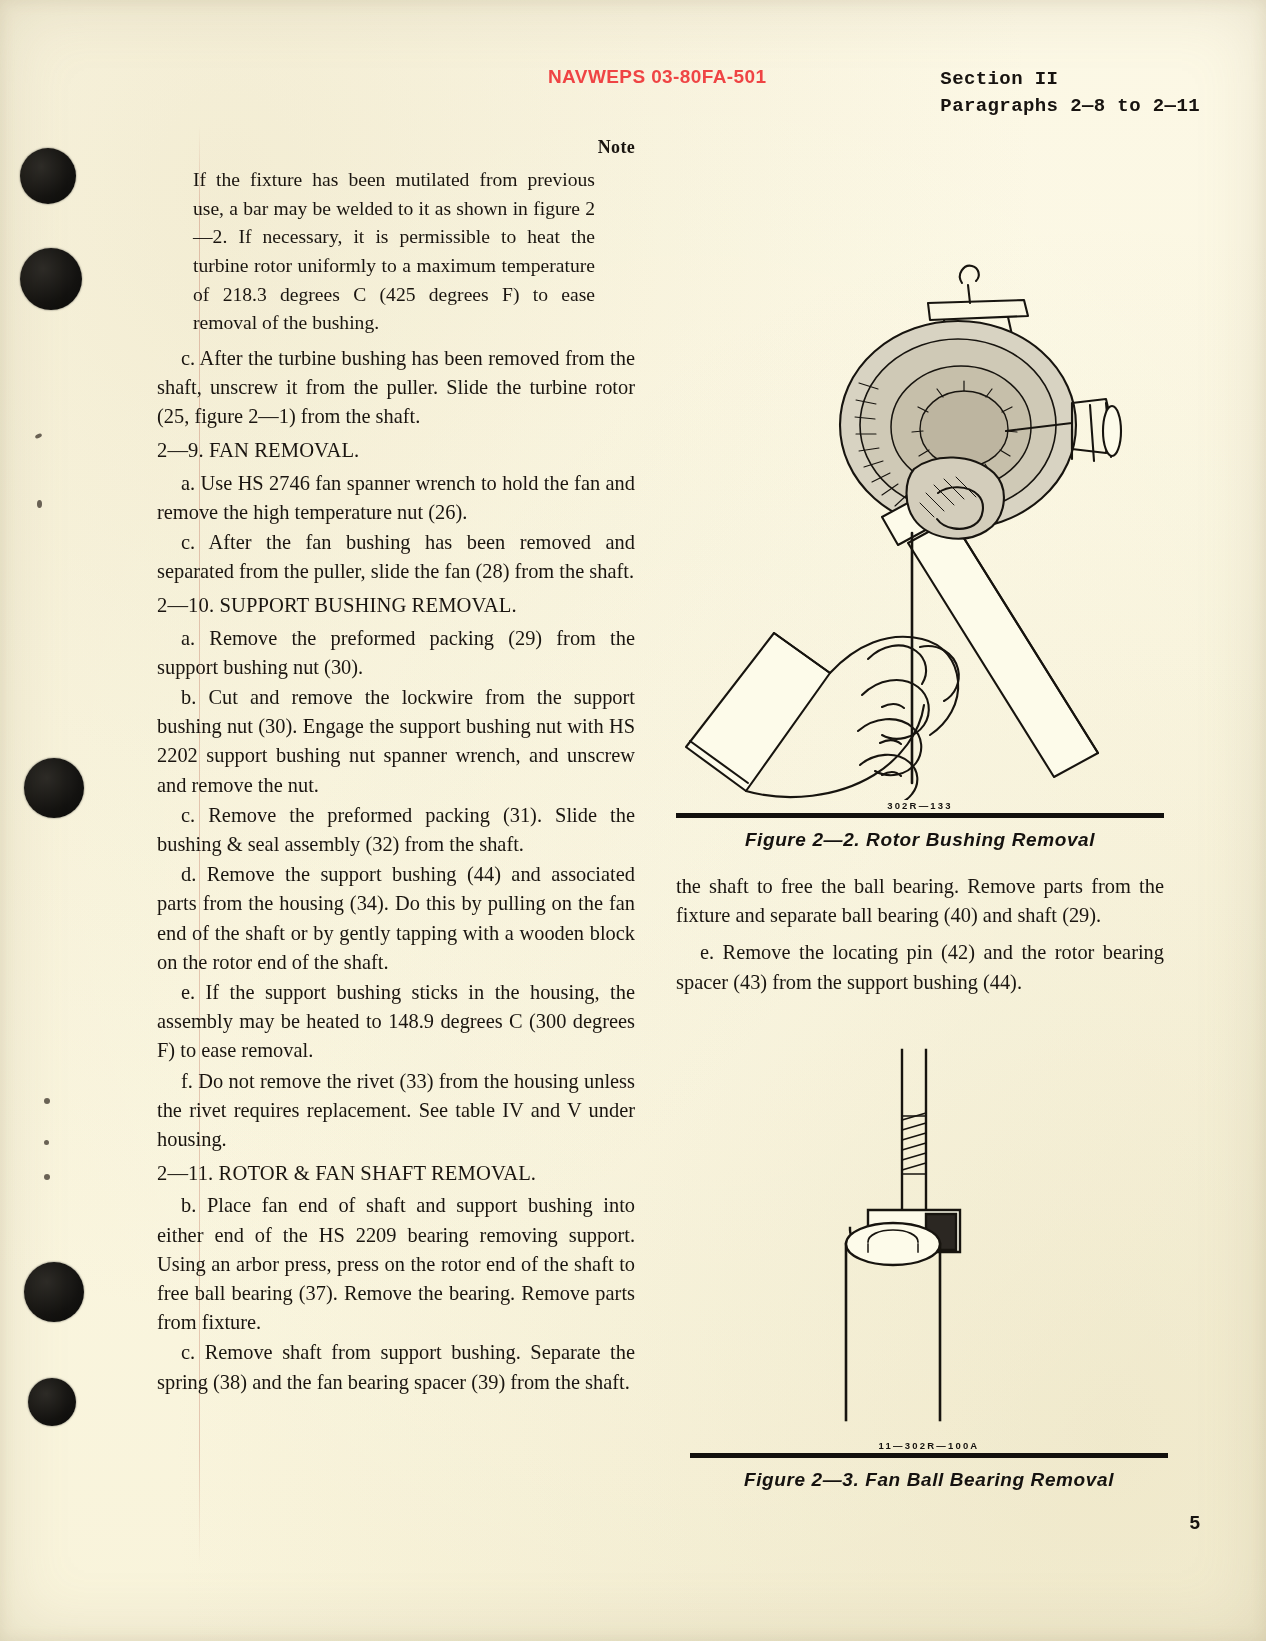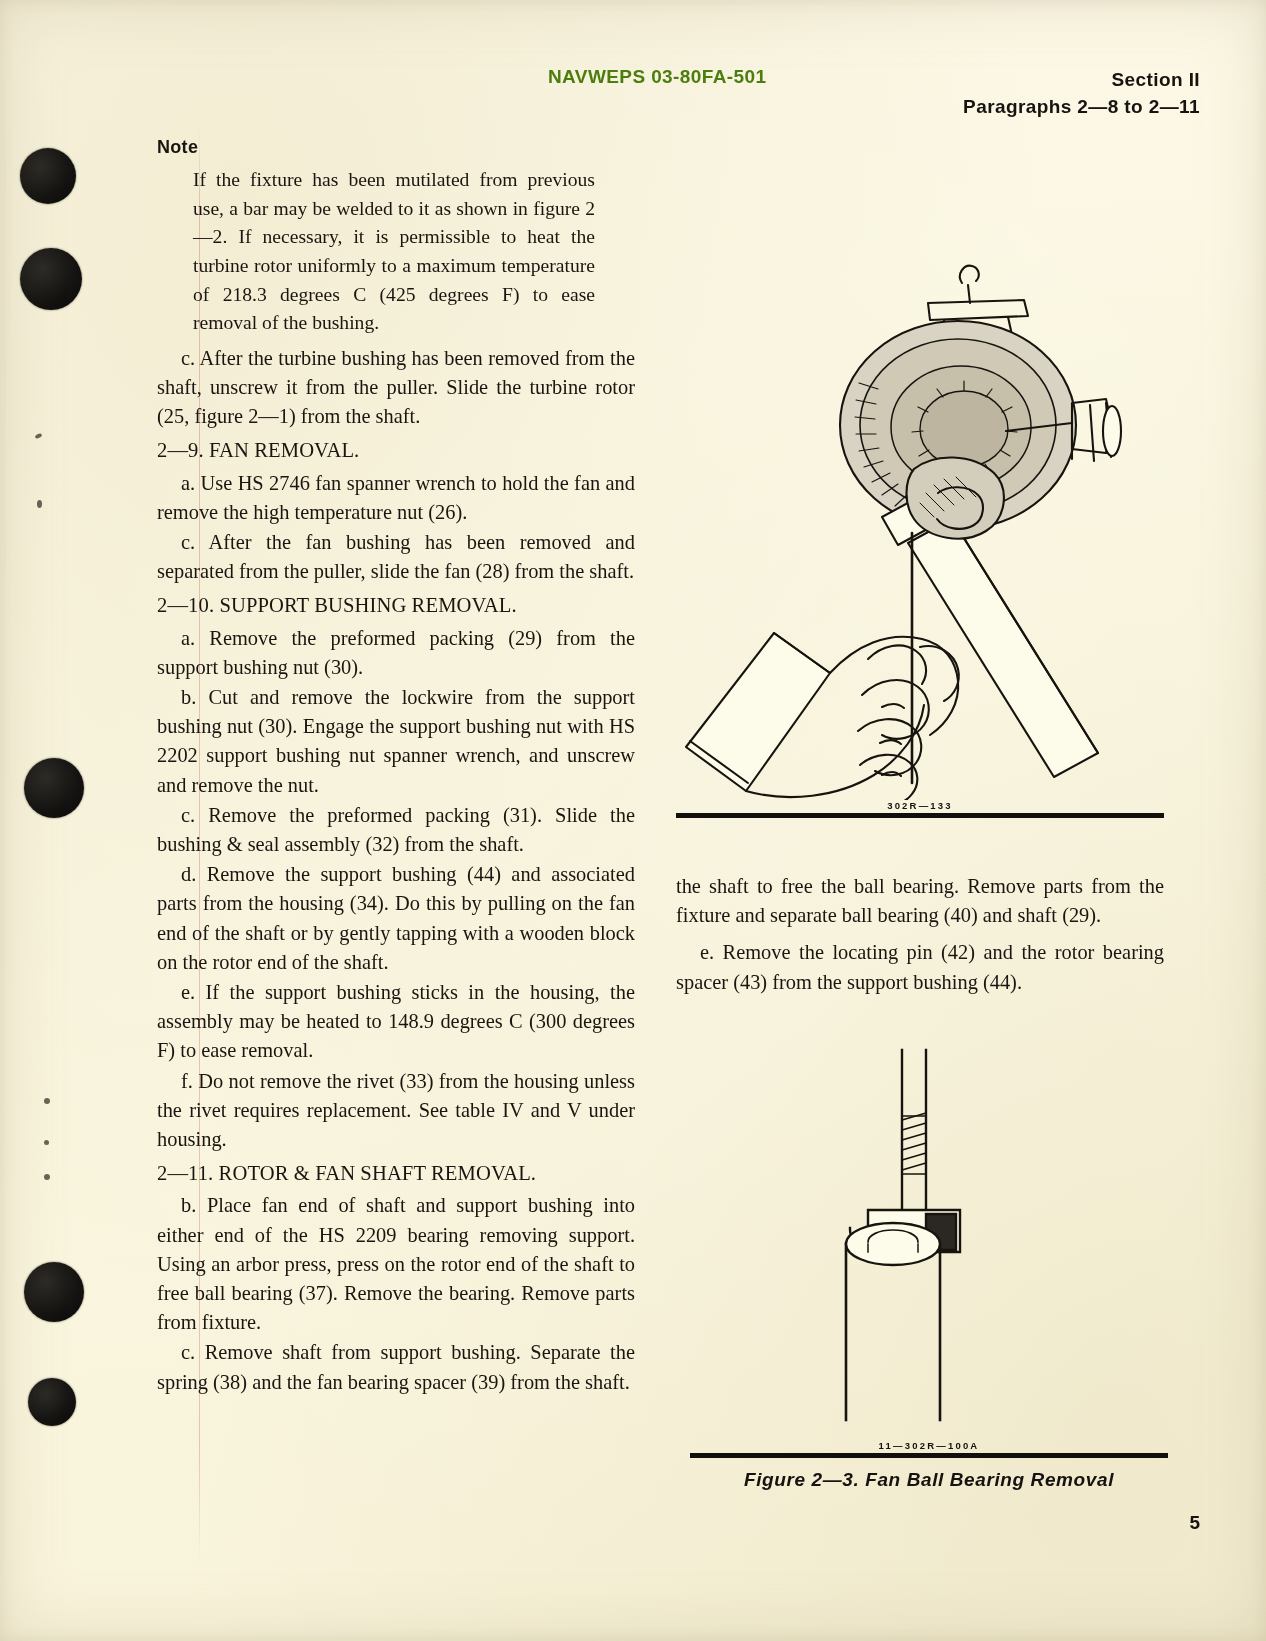--- a/index.html
+++ b/index.html
@@ -40,42 +40,42 @@
   }
 
   
   .speck{position:absolute;background:#3a3228;border-radius:50%;opacity:.75;}
 
   
   .hdr{position:absolute;top:66px;left:0;width:1266px;height:60px;}
   .hdr-left{
     position:absolute;left:548px;top:0;
     font-family:"Liberation Sans",sans-serif;
-    font-weight:bold;font-size:19px;letter-spacing:.4px;color:#4d7c0f;
+    font-weight:bold;font-size:19px;letter-spacing:.4px;color:#ef4444;
   }
   .hdr-right{
-    position:absolute;right:66px;top:0;text-align:right;
-    font-family:Liberation Sans, sans-serif;
+    position:absolute;right:66px;top:0;text-align:left;
+    font-family:Liberation Mono, monospace;
     font-weight:bold;font-size:19px;color:#171310;line-height:27px;
   }
   .hdr-right div{white-space:nowrap;letter-spacing:.4px;}
 
   
   .col-left{
     position:absolute;left:157px;top:133px;width:478px;
     font-size:20.4px;line-height:29.2px;
   }
   .col-right-top{
     position:absolute;left:676px;top:872px;width:488px;
     font-size:20.4px;line-height:29.2px;
   }
 
   .note-head{
-    text-align:left;
-    font-family:Liberation Sans, sans-serif;
+    text-align:right;
+    font-family:Liberation Serif, serif;
     font-weight:bold;font-size:18px;
     margin:0 0 4px 0;
     letter-spacing:.3px;
   }
   .note-body{
     margin:0 0 6px 0;
     padding:0 40px 0 36px;
     text-align:justify;
     text-align-last:left;
     font-size:19.6px;line-height:28.6px;
@@ -231,20 +231,21 @@
         <path d="M244 392 c18 -4 34 6 38 22 c3 13 -3 26 -14 32"></path>
 
         <path d="M206 452 c8 -4 16 -4 22 1 M204 488 c8 -4 15 -4 21 1 M206 520 c7 -4 14 -4 19 1"></path>
 
         <path d="M236 278 l0 250" stroke-width="2.6"></path>
       </g>
     </svg>
   </div>
   <div class="fig-code">302R—133</div>
   <div class="fig-rule"></div>
+  <div class="fig-cap">Figure 2—2. Rotor Bushing Removal</div>
 </div>
 
 <div class="figblock" style="left:690px;top:1048px;width:478px;">
   <div style="height:392px;position:relative;">
     <svg viewBox="0 0 478 392" width="478" height="392" aria-hidden="true">
       <g fill="none" stroke="#17140f" stroke-width="2.4" stroke-linecap="square">
 
         <path d="M212 2 l0 160 M236 2 l0 160"></path>
 
         <g stroke-width="1.5">

